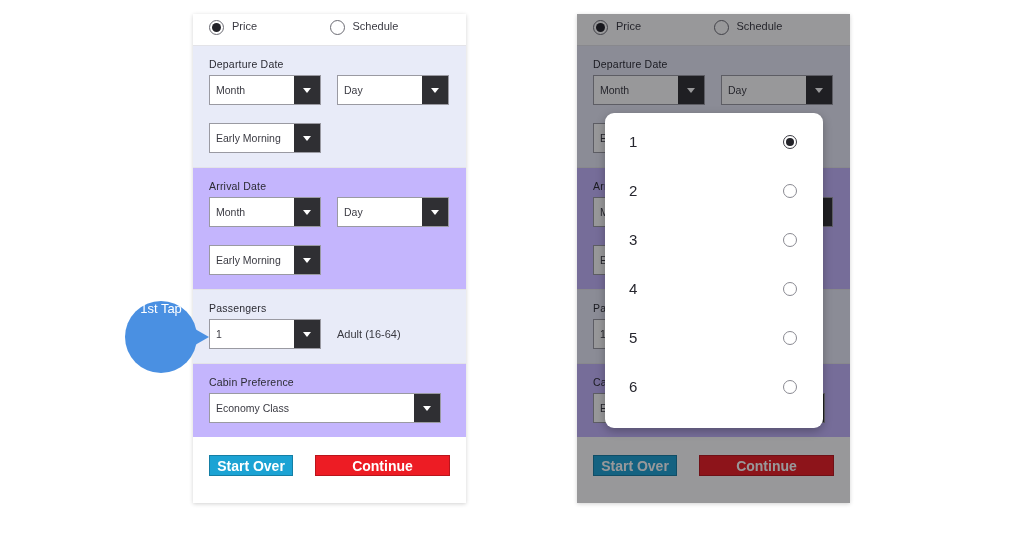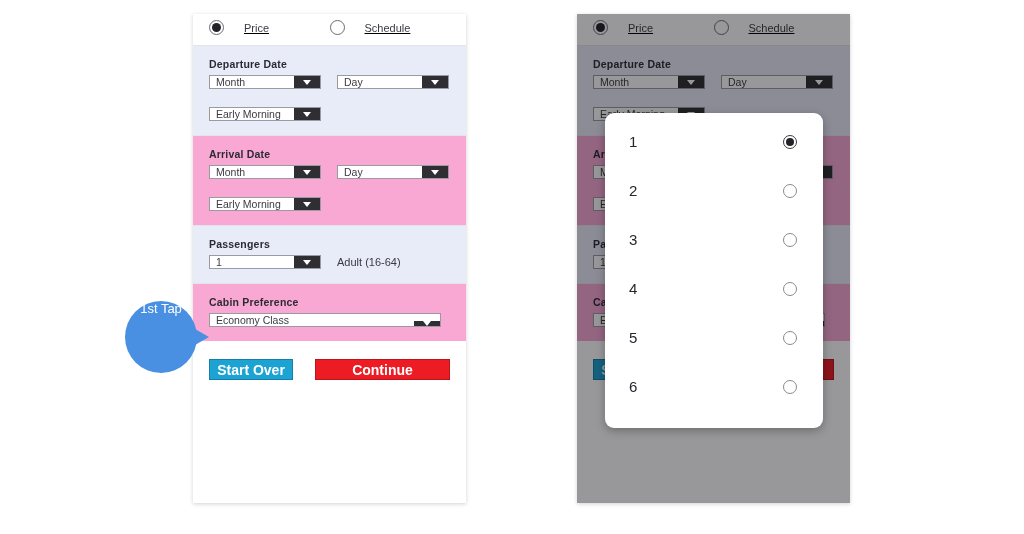--- a/index.html
+++ b/index.html
@@ -27,50 +27,48 @@
     overflow: hidden;
   }
   .panel-inner {
     position: relative;
     width: 100%;
     height: 100%;
   }
 
   .section {
     padding: 10px 16px 14px 16px;
-    background: #f9a8d4;
+    background: #c4b5fd;
     border-bottom: 1px solid #e3e3e8;
   }
   .section.alt {
     background: #e8ebf8;
   }
   .section.last { border-bottom: none; }
 
   .section-label {
     font-size: 10.5px;
-    font-weight: bold;
+    font-weight: normal;
     color: #2b2b33;
     letter-spacing: 0.2px;
     margin: 2px 0 5px 0;
   }
 
   
   .radio-row {
     display: flex;
     align-items: center;
     padding: 6px 16px 10px 16px;
     background: #ffffff;
     border-bottom: 1px solid #e3e3e8;
   }
   .radio-opt {
     display: flex;
-    align-items: center;
-    gap: 20px;
+    gap: 8px;
     width: 50%;
-    text-decoration: underline;
   }
   .radio-mark {
     width: 15px;
     height: 15px;
     border-radius: 50%;
     border: 1.6px solid #6b6b73;
     background: #ffffff;
     box-sizing: border-box;
     display: flex;
     align-items: center;
@@ -94,21 +92,21 @@
     display: flex;
     align-items: center;
     gap: 16px;
     margin-bottom: 8px;
   }
   .field-row.tight { margin-bottom: 0; }
 
   .sel {
     display: flex;
     align-items: stretch;
-    height: 14px;
+    height: 30px;
     border: 1px solid #9a9aa2;
     box-sizing: border-box;
     background: #ffffff;
     flex: none;
   }
   .sel .sel-val {
     flex: 1;
     display: flex;
     align-items: center;
     padding-left: 6px;
@@ -127,21 +125,21 @@
     flex: none;
   }
   .caret {
     width: 0; height: 0;
     border-left: 4px solid transparent;
     border-right: 4px solid transparent;
     border-top: 5px solid #ffffff;
   }
 
   .w-mid   { width: 112px; }
-  .w-wide  { width: 232px; align-items: flex-end; }
+  .w-wide  { width: 232px; }
 
   .inline-note {
     font-size: 11px;
     color: #3a3a42;
   }
 
   
   .btn-row {
     display: flex;
     gap: 22px;

